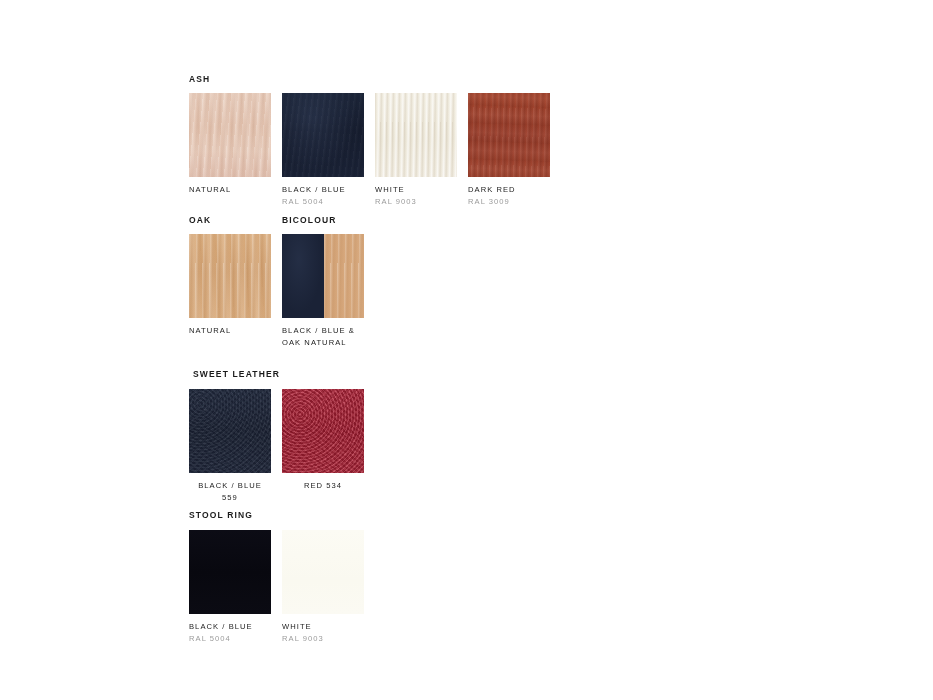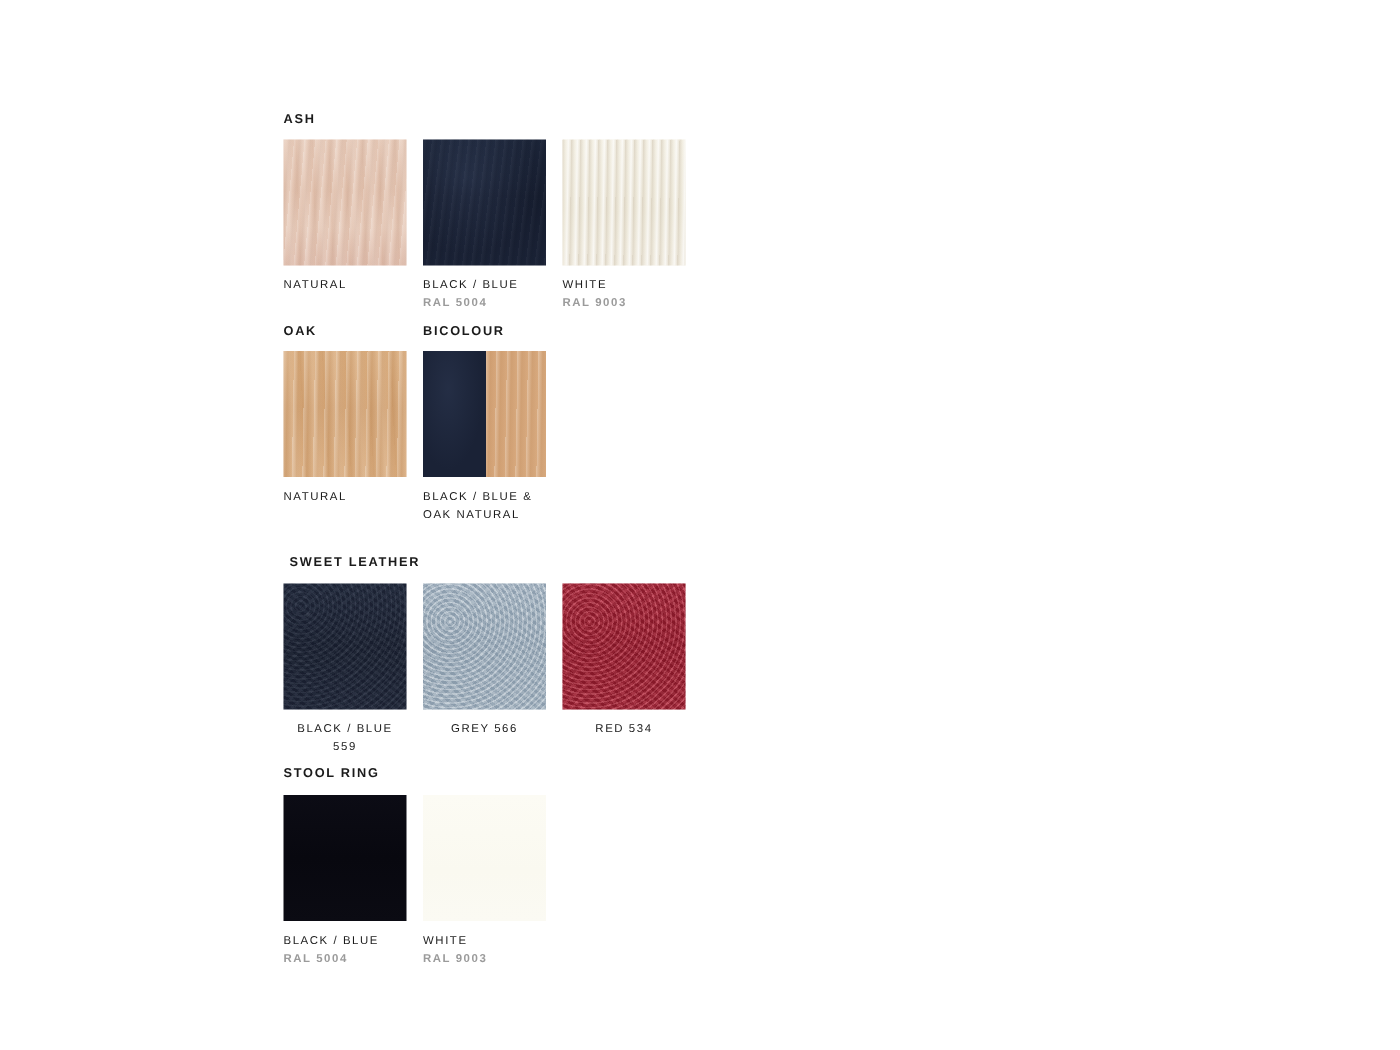--- a/index.html
+++ b/index.html
@@ -192,21 +192,20 @@
     text-transform: uppercase;
     line-height: 11.5px;
     white-space: pre-line;
   }
   .swatch-code {
     font-size: 7.6px;
     letter-spacing: 1.05px;
     color: #9b9b9b;
     text-transform: uppercase;
     line-height: 11.5px;
-    font-weight: bold;
   }
 </style>
 </head>
 <body>
 
 <div id="sheet">
 
   <div class="section" style="left:189px; top:74px;">
     <div class="section-header">ASH</div>
   </div>
@@ -219,20 +218,25 @@
     <div class="swatch-cell">
       <div class="swatch tex-ash-black"></div>
       <div class="swatch-label">BLACK / BLUE</div>
       <div class="swatch-code">RAL 5004</div>
     </div>
     <div class="swatch-cell">
       <div class="swatch tex-ash-white"></div>
       <div class="swatch-label">WHITE</div>
       <div class="swatch-code">RAL 9003</div>
     </div>
+    <div class="swatch-cell">
+      <div class="swatch tex-dark-red"></div>
+      <div class="swatch-label">DARK RED</div>
+      <div class="swatch-code">RAL 3009</div>
+    </div>
   </div>
 
   <div class="section" style="left:189px; top:215px;">
     <div class="section-header">OAK</div>
   </div>
   <div class="swatch-row" style="left:189px; top:234px;">
     <div class="swatch-cell">
       <div class="swatch tex-oak-natural"></div>
       <div class="swatch-label">NATURAL</div>
       <div class="swatch-code"></div>
@@ -254,25 +258,20 @@
   <div class="section" style="left:193px; top:369px;">
     <div class="section-header">SWEET LEATHER</div>
   </div>
   <div class="swatch-row" style="left:189px; top:389px;text-align:center;">
     <div class="swatch-cell">
       <div class="swatch tex-leather-black"></div>
       <div class="swatch-label">BLACK / BLUE 559</div>
       <div class="swatch-code"></div>
     </div>
     <div class="swatch-cell">
-      <div class="swatch tex-leather-grey"></div>
-      <div class="swatch-label">GREY 566</div>
-      <div class="swatch-code"></div>
-    </div>
-    <div class="swatch-cell">
       <div class="swatch tex-leather-red"></div>
       <div class="swatch-label">RED 534</div>
       <div class="swatch-code"></div>
     </div>
   </div>
 
   <div class="section" style="left:189px; top:510px;">
     <div class="section-header">STOOL RING</div>
   </div>
   <div class="swatch-row" style="left:189px; top:530px;">

